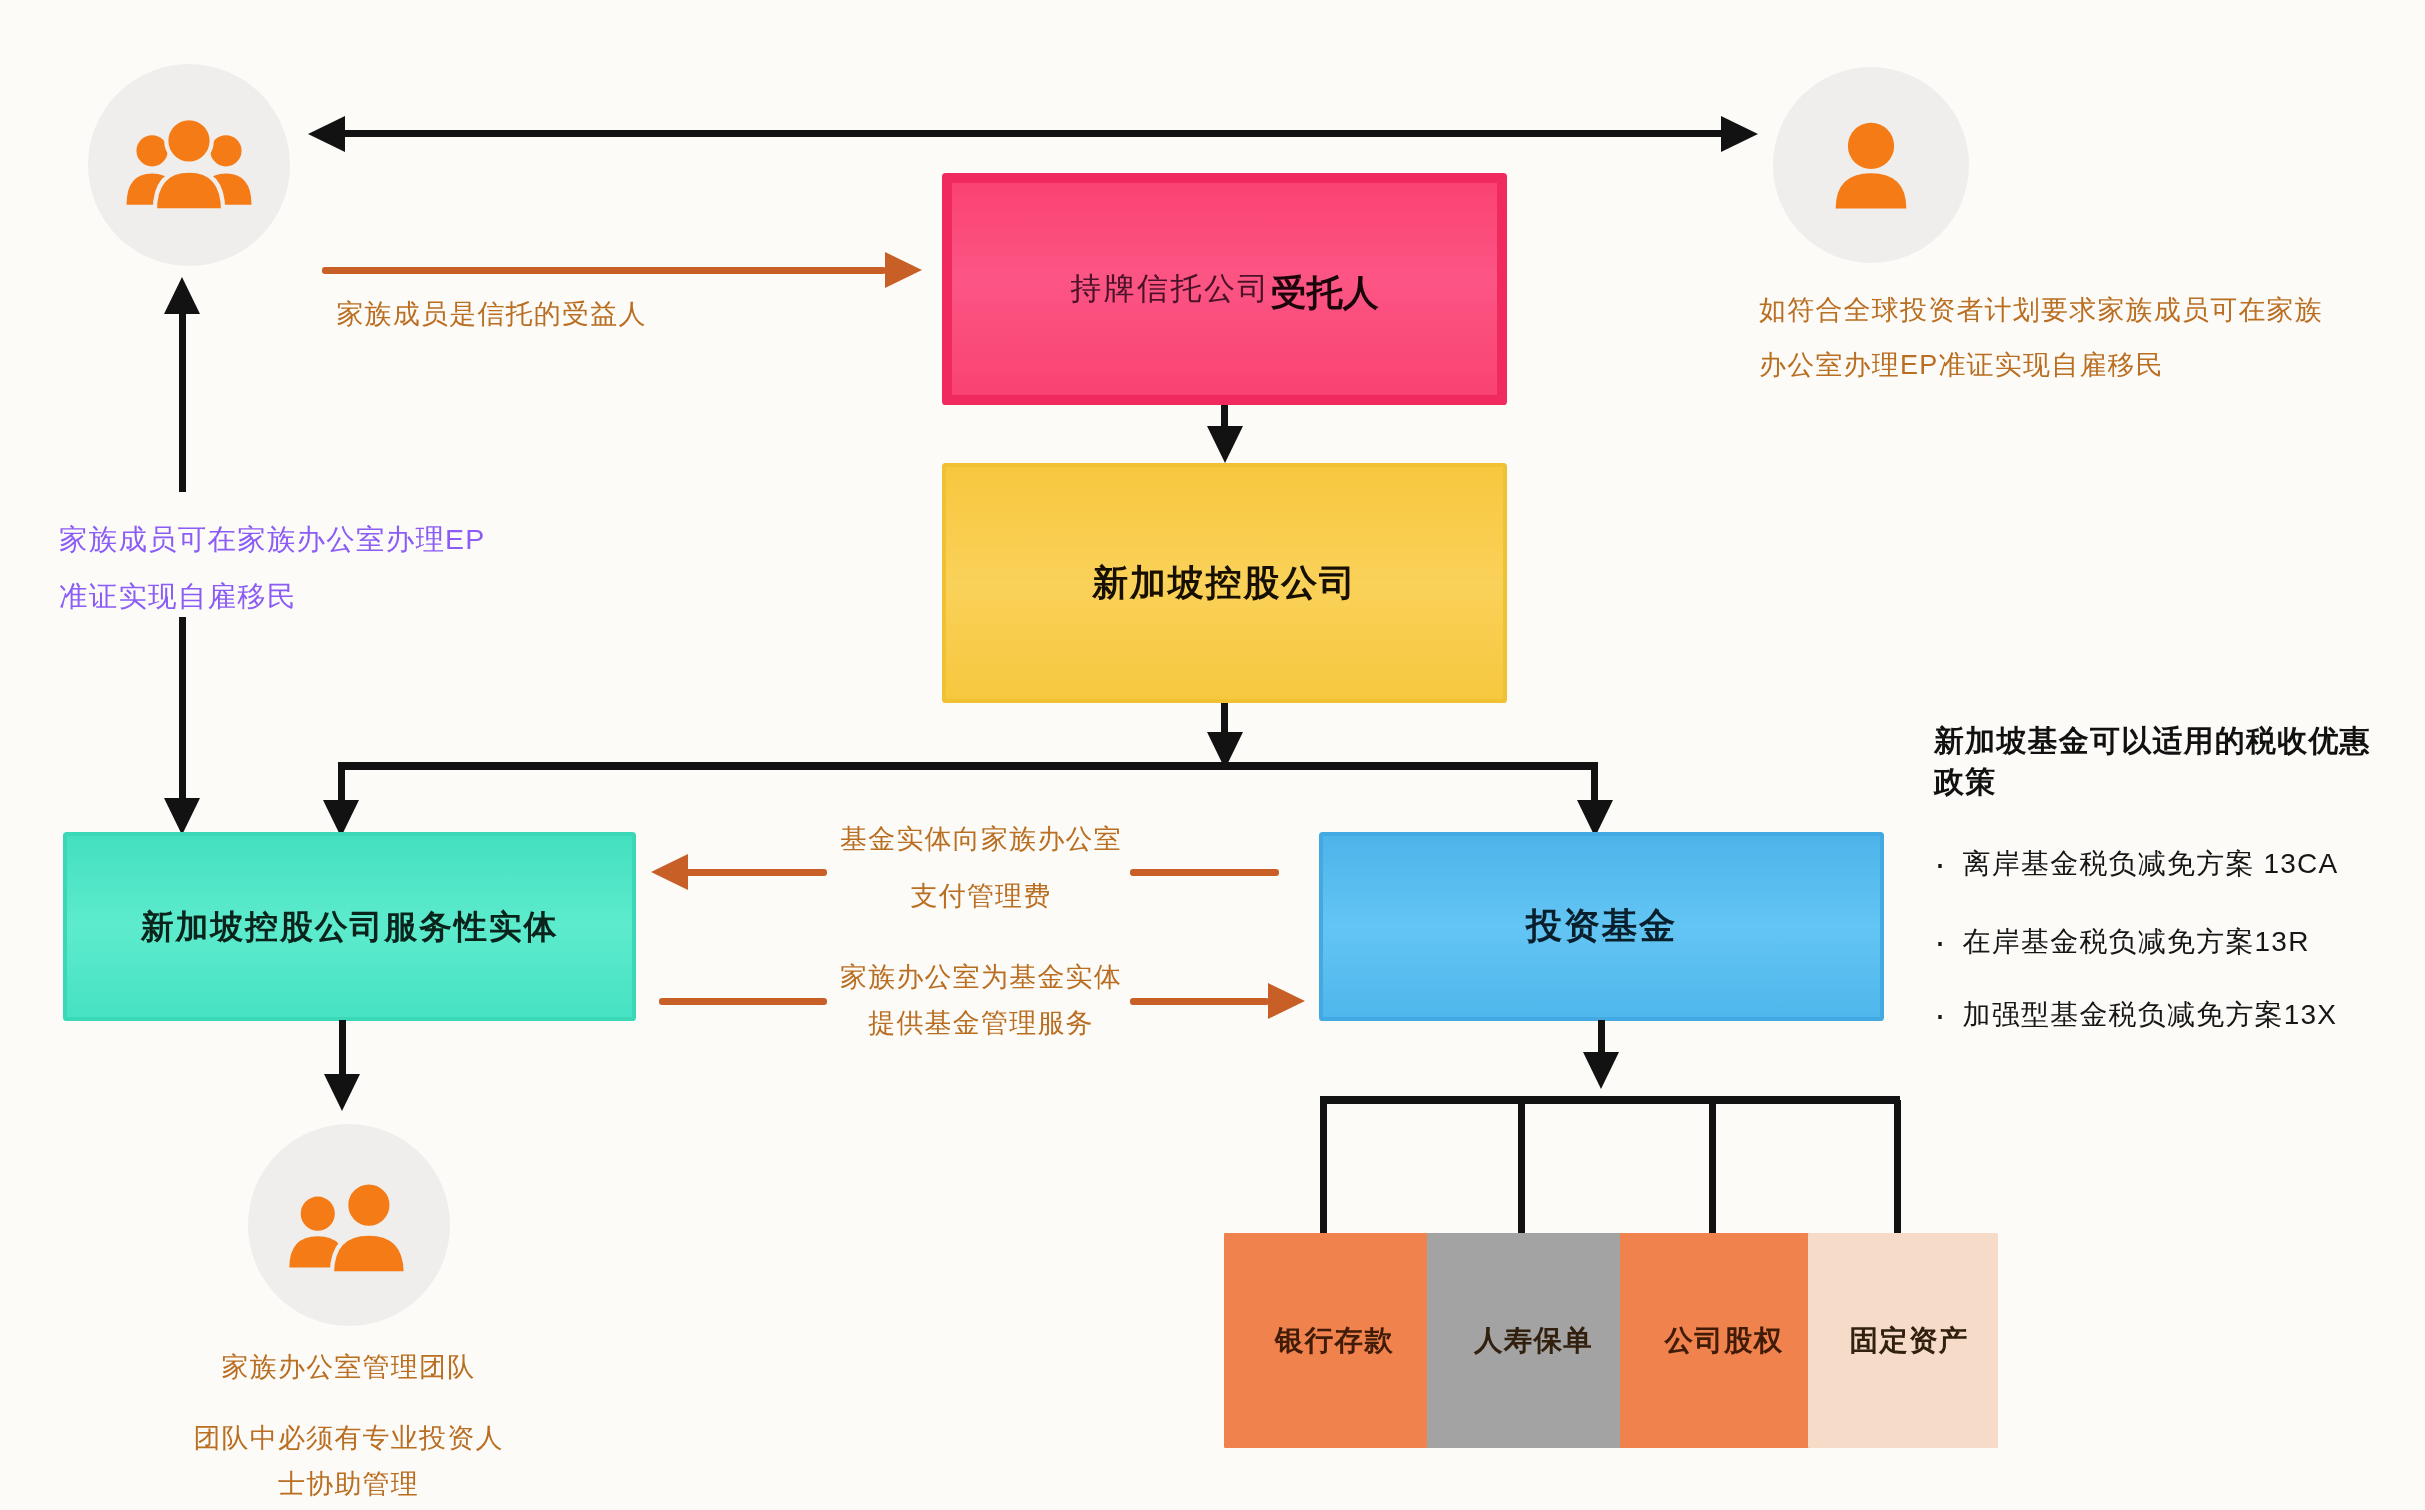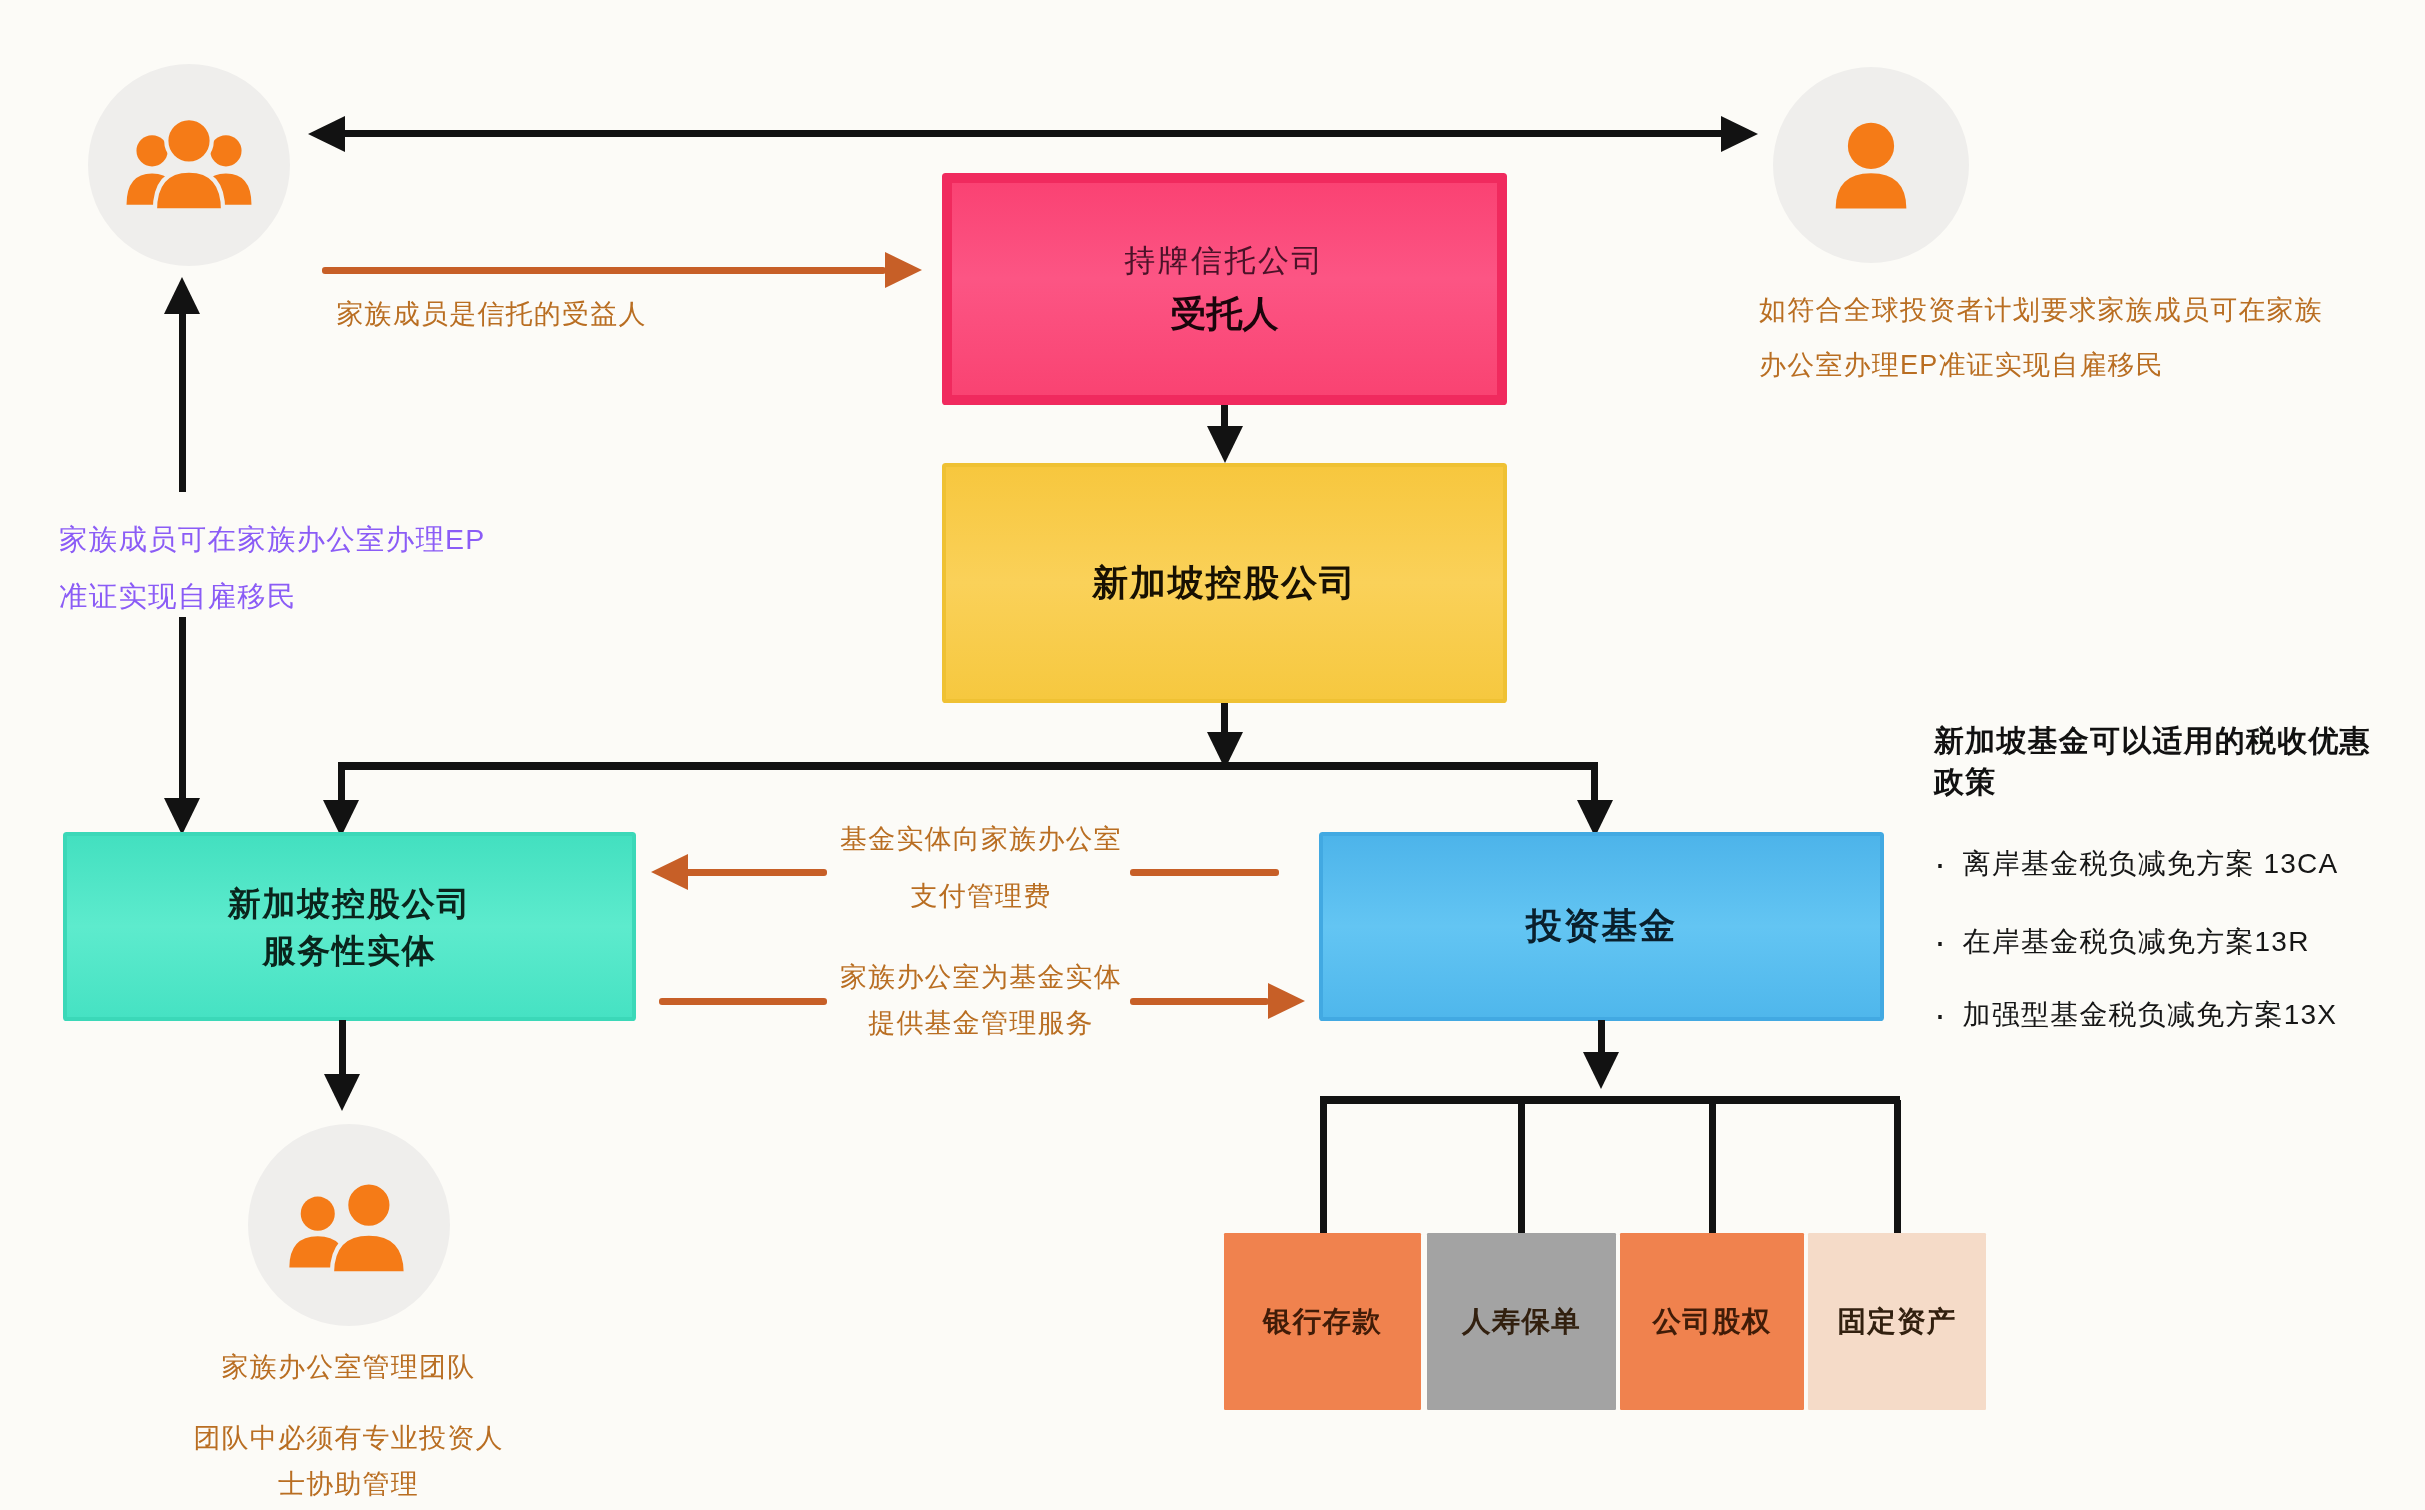--- a/index.html
+++ b/index.html
@@ -15,37 +15,37 @@
   .hl-o{height:6.5px;border-radius:3px;}
   .tri{position:absolute;width:0;height:0;}
   .tri.down{border-left:18px solid transparent;border-right:18px solid transparent;border-top:37px solid #121212;}
   .tri.up{border-left:18px solid transparent;border-right:18px solid transparent;border-bottom:37px solid #121212;}
   .tri.left{border-top:18px solid transparent;border-bottom:18px solid transparent;border-right:37px solid #121212;}
   .tri.right{border-top:18px solid transparent;border-bottom:18px solid transparent;border-left:37px solid #121212;}
   .tri.o.left{border-right-color:#c75f27;}
   .tri.o.right{border-left-color:#c75f27;}
 
   
-  .node{position:absolute;display:flex;flex-direction:column;align-items:center;justify-content:center;text-align:center;box-sizing:border-box;border-radius:3.6px;}
+  .node{position:absolute;display:flex;flex-direction:row;align-items:center;justify-content:center;text-align:center;box-sizing:border-box;border-radius:3.6px;}
   .node-trustee{left:942px;top:173px;width:565px;height:232px;border:10.7px solid #f02a5e;
     background:linear-gradient(180deg,#fa4273 0%,#fc5584 45%,#f94372 100%);}
   .node-trustee .l1{font-size:31px;letter-spacing:2.4px;color:#4a1228;}
   .node-trustee .l2{font-size:36px;font-weight:bold;color:#1a050b;margin-top:8px;}
   .node-holding{left:942px;top:463px;width:565px;height:240px;border:4.7px solid #efc133;
     background:linear-gradient(180deg,#f7c73e 0%,#fad159 50%,#f6c83f 100%);}
   .node-holding .l1{font-size:36px;font-weight:bold;color:#171002;letter-spacing:1.8px;}
   .node-sfo{left:63px;top:832px;width:573px;height:189px;border:4.7px solid #3bd8b8;
     background:linear-gradient(180deg,#43e0c0 0%,#5debcd 50%,#46e2c3 100%);}
   .node-sfo .l1,.node-sfo .l2{font-size:33px;font-weight:bold;color:#0a241c;line-height:47px;letter-spacing:1.8px;}
   .node-fund{left:1319px;top:832px;width:565px;height:189px;border:4.7px solid #42a9e2;
     background:linear-gradient(180deg,#4db4ea 0%,#63c5f3 50%,#4fb7ec 100%);}
   .node-fund .l1{font-size:36px;font-weight:bold;color:#0a1f2c;letter-spacing:1.8px;}
 
-  .asset{position:absolute;top:1233px;height:177px;display:flex;align-items:center;justify-content:center;
-    border-radius:1.2px;font-size:28.5px;font-weight:600;letter-spacing:1.2px;}
+  .asset{position:absolute;top:1233px;height:215px;display:flex;align-items:center;justify-content:center;
+    border-radius:1.2px;font-size:28.5px;font-weight:600;letter-spacing:1.2px;padding-left:12px;}
   .asset.a0{left:1224px;width:197px;background:#f0824e;color:#401c08;}
   .asset.a1{left:1427px;width:189px;background:#a3a3a3;color:#32200f;}
   .asset.a2{left:1620px;width:184px;background:#f0824e;color:#401c08;}
   .asset.a3{left:1808px;width:178px;background:#f5dbc8;color:#32200f;}
 
   
   .icircle{position:absolute;border-radius:50%;background:#efeeec;display:flex;align-items:center;justify-content:center;}
   .icircle svg{display:block;}
   .ic-family{left:88px;top:64px;width:202px;height:202px;}
   .ic-individual{left:1773px;top:67px;width:196px;height:196px;}

